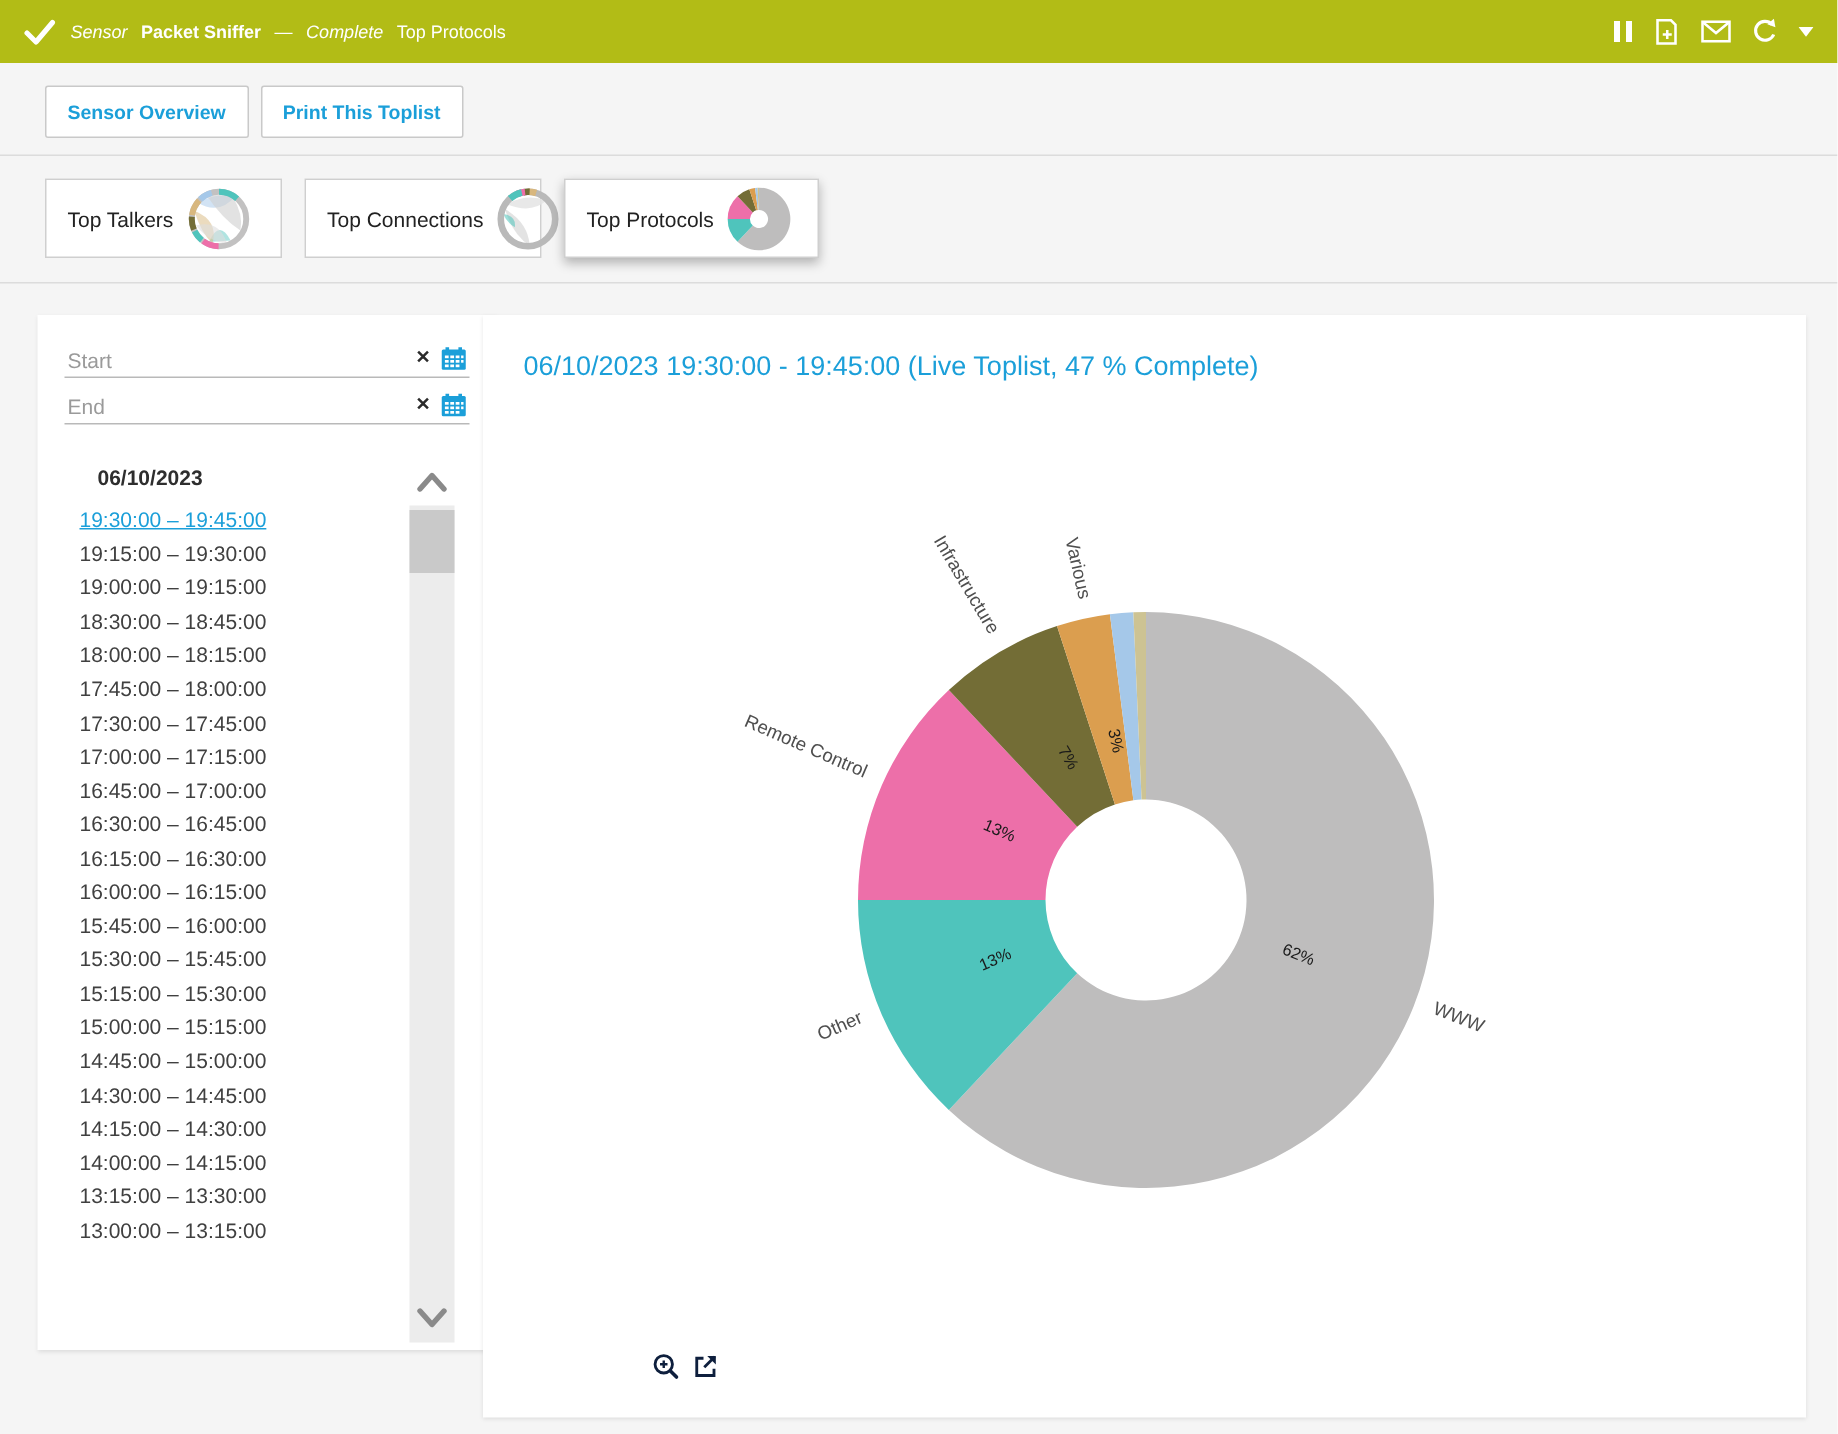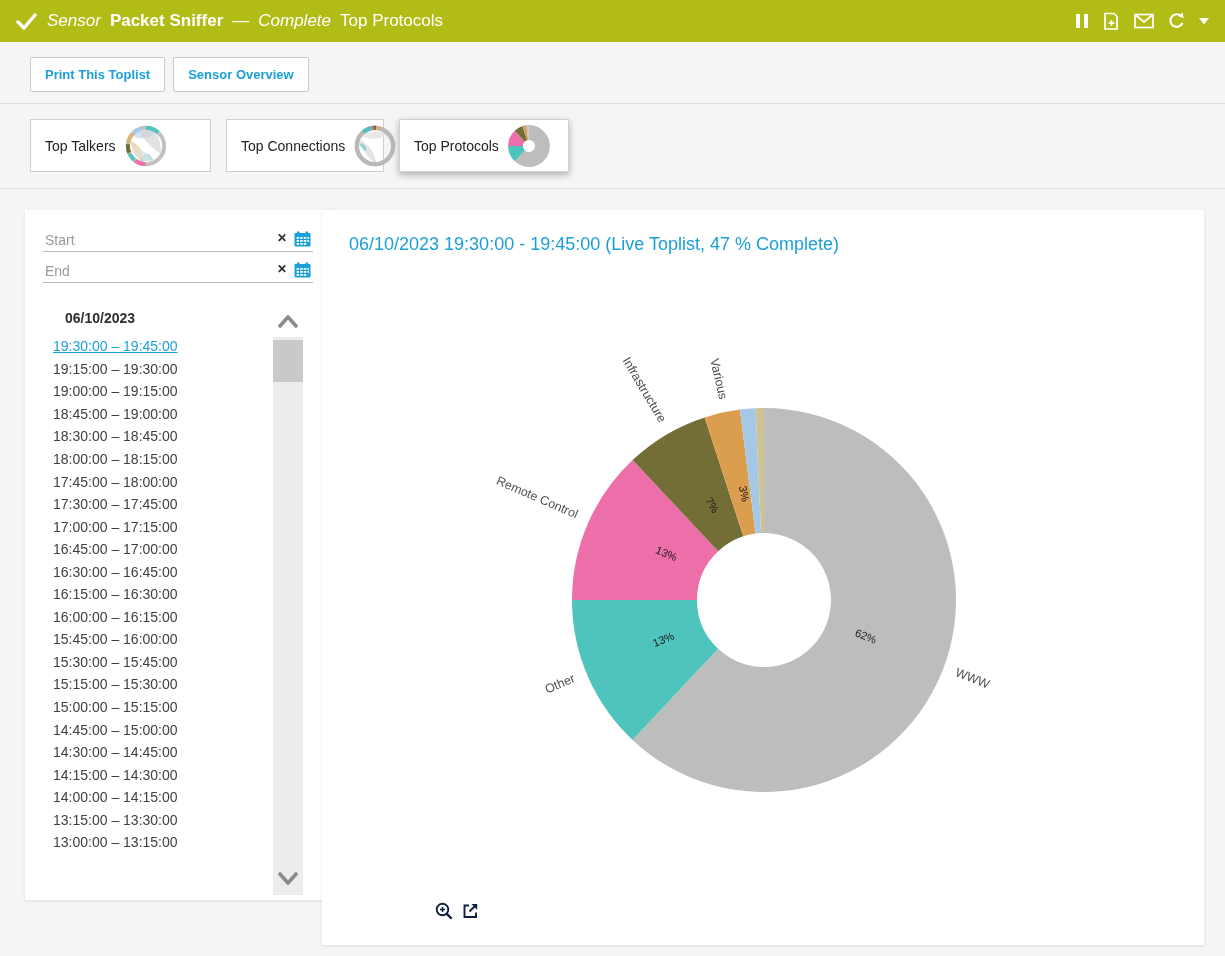--- a/index.html
+++ b/index.html
@@ -9,21 +9,21 @@
     background:#f5f5f5;
     position:relative;
     overflow:hidden;
   }
   
   .topbar {
     position:absolute; top:0; left:0; width:100%; height:42px;
     background:#b2bc16; color:#fff;
     display:flex; align-items:center; padding:0 16px;
   }
-  .crumbs { display:flex; align-items:baseline; gap:9px; font-size:17px; }
+  .crumbs { display:flex; align-items:baseline; gap:9px; font-size:12px; }
   .crumb-kind { font-style:italic; }
   .crumb-strong { font-weight:bold; }
   .topbar-icons { margin-left:auto; display:flex; align-items:center; gap:13px; }
   .topbar-icons svg { display:block; cursor:pointer; }
   .check-icon { margin-right:10px; display:flex; align-items:center; }
   
   .action-row { position:absolute; top:57px; left:30px; display:flex; gap:8px; }
   .btn {
     background:#fff; border:1px solid #c9c9c9; border-radius:2px;
     color:#1b9fd9; font-weight:bold; font-size:13px;
@@ -129,29 +129,29 @@
     </span>
     <span>
       <svg width="10" height="7" viewBox="0 0 10 7">
           <polygon points="0,0 10,0 5,6.5" fill="#fff"></polygon>
         </svg>
     </span>
   </div>
 </div>
 
 <div class="action-row">
+  <button class="btn">Sensor Overview</button>
   <button class="btn">Print This Toplist</button>
-  <button class="btn">Sensor Overview</button>
 </div>
 
 <div class="divider" style="top:103px"></div>
 <div class="divider" style="top:188px"></div>
 
 <div class="tabs-row">
-  <div class="tab-card" style="width:181px">
+  <div class="tab-card" style="width:158px">
     <span class="tab-label">Top Talkers</span>
     <svg class="tab-icon" viewBox="0 0 40 40">
       <path d="M14 34 Q 20 20 27 33 Z" fill="#4fc4bc" fill-opacity="0.45"></path>
       <path d="M5 15 Q 20 21 16 35 Q 9 28 5 15 Z" fill="#d8b77e" fill-opacity="0.5"></path>
       <path d="M7 10 Q 20 18 30 6 Q 19 4 7 10 Z" fill="#a5c8e9" fill-opacity="0.5"></path>
       <path d="M12 5 Q 22 20 33 27 Q 35 17 28 6 Z" fill="#cfcfcf" fill-opacity="0.6"></path>
       <path d="M6 24 Q 20 20 25 35 Q 14 34 6 24 Z" fill="#dddddd" fill-opacity="0.6"></path>
       <g transform="rotate(-90 20 20)">
         <circle cx="20" cy="20" r="16.5" fill="none" stroke="#c2c1c1" stroke-width="3.6"></circle>
         <circle cx="20" cy="20" r="16.5" fill="none" stroke="#4fc4bc" stroke-width="3.6" stroke-dasharray="12 91.7"></circle>
@@ -241,21 +241,20 @@
       </svg>
     </span>
   </div>
 
   <div class="list-area">
     <div class="date-header">06/10/2023</div>
     <div id="time-list">
         <div class="time-item selected">19:30:00 – 19:45:00</div>
         <div class="time-item">19:15:00 – 19:30:00</div>
         <div class="time-item">19:00:00 – 19:15:00</div>
-        <div class="time-item">18:45:00 – 19:00:00</div>
         <div class="time-item">18:30:00 – 18:45:00</div>
         <div class="time-item">18:00:00 – 18:15:00</div>
         <div class="time-item">17:45:00 – 18:00:00</div>
         <div class="time-item">17:30:00 – 17:45:00</div>
         <div class="time-item">17:00:00 – 17:15:00</div>
         <div class="time-item">16:45:00 – 17:00:00</div>
         <div class="time-item">16:30:00 – 16:45:00</div>
         <div class="time-item">16:15:00 – 16:30:00</div>
         <div class="time-item">16:00:00 – 16:15:00</div>
         <div class="time-item">15:45:00 – 16:00:00</div>

